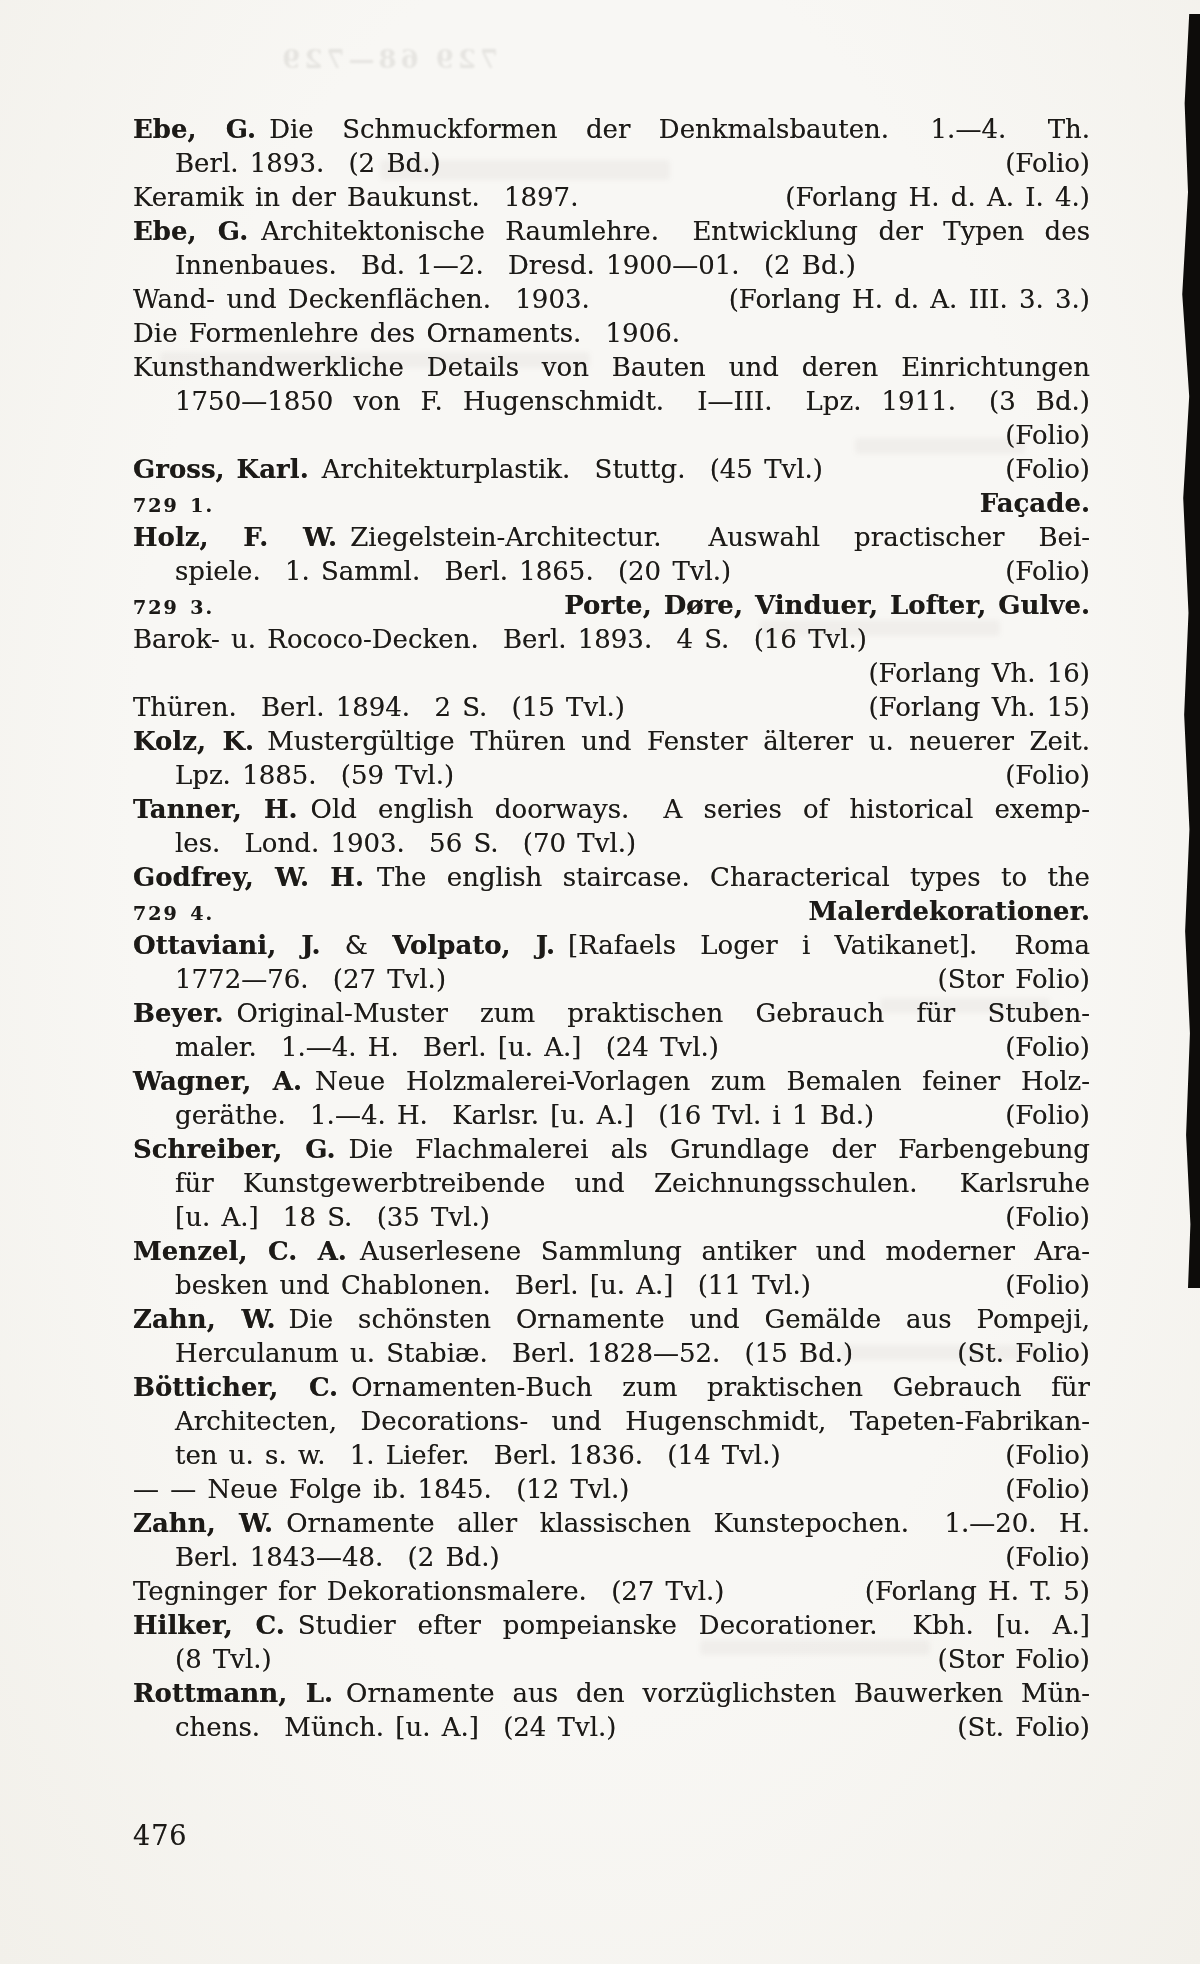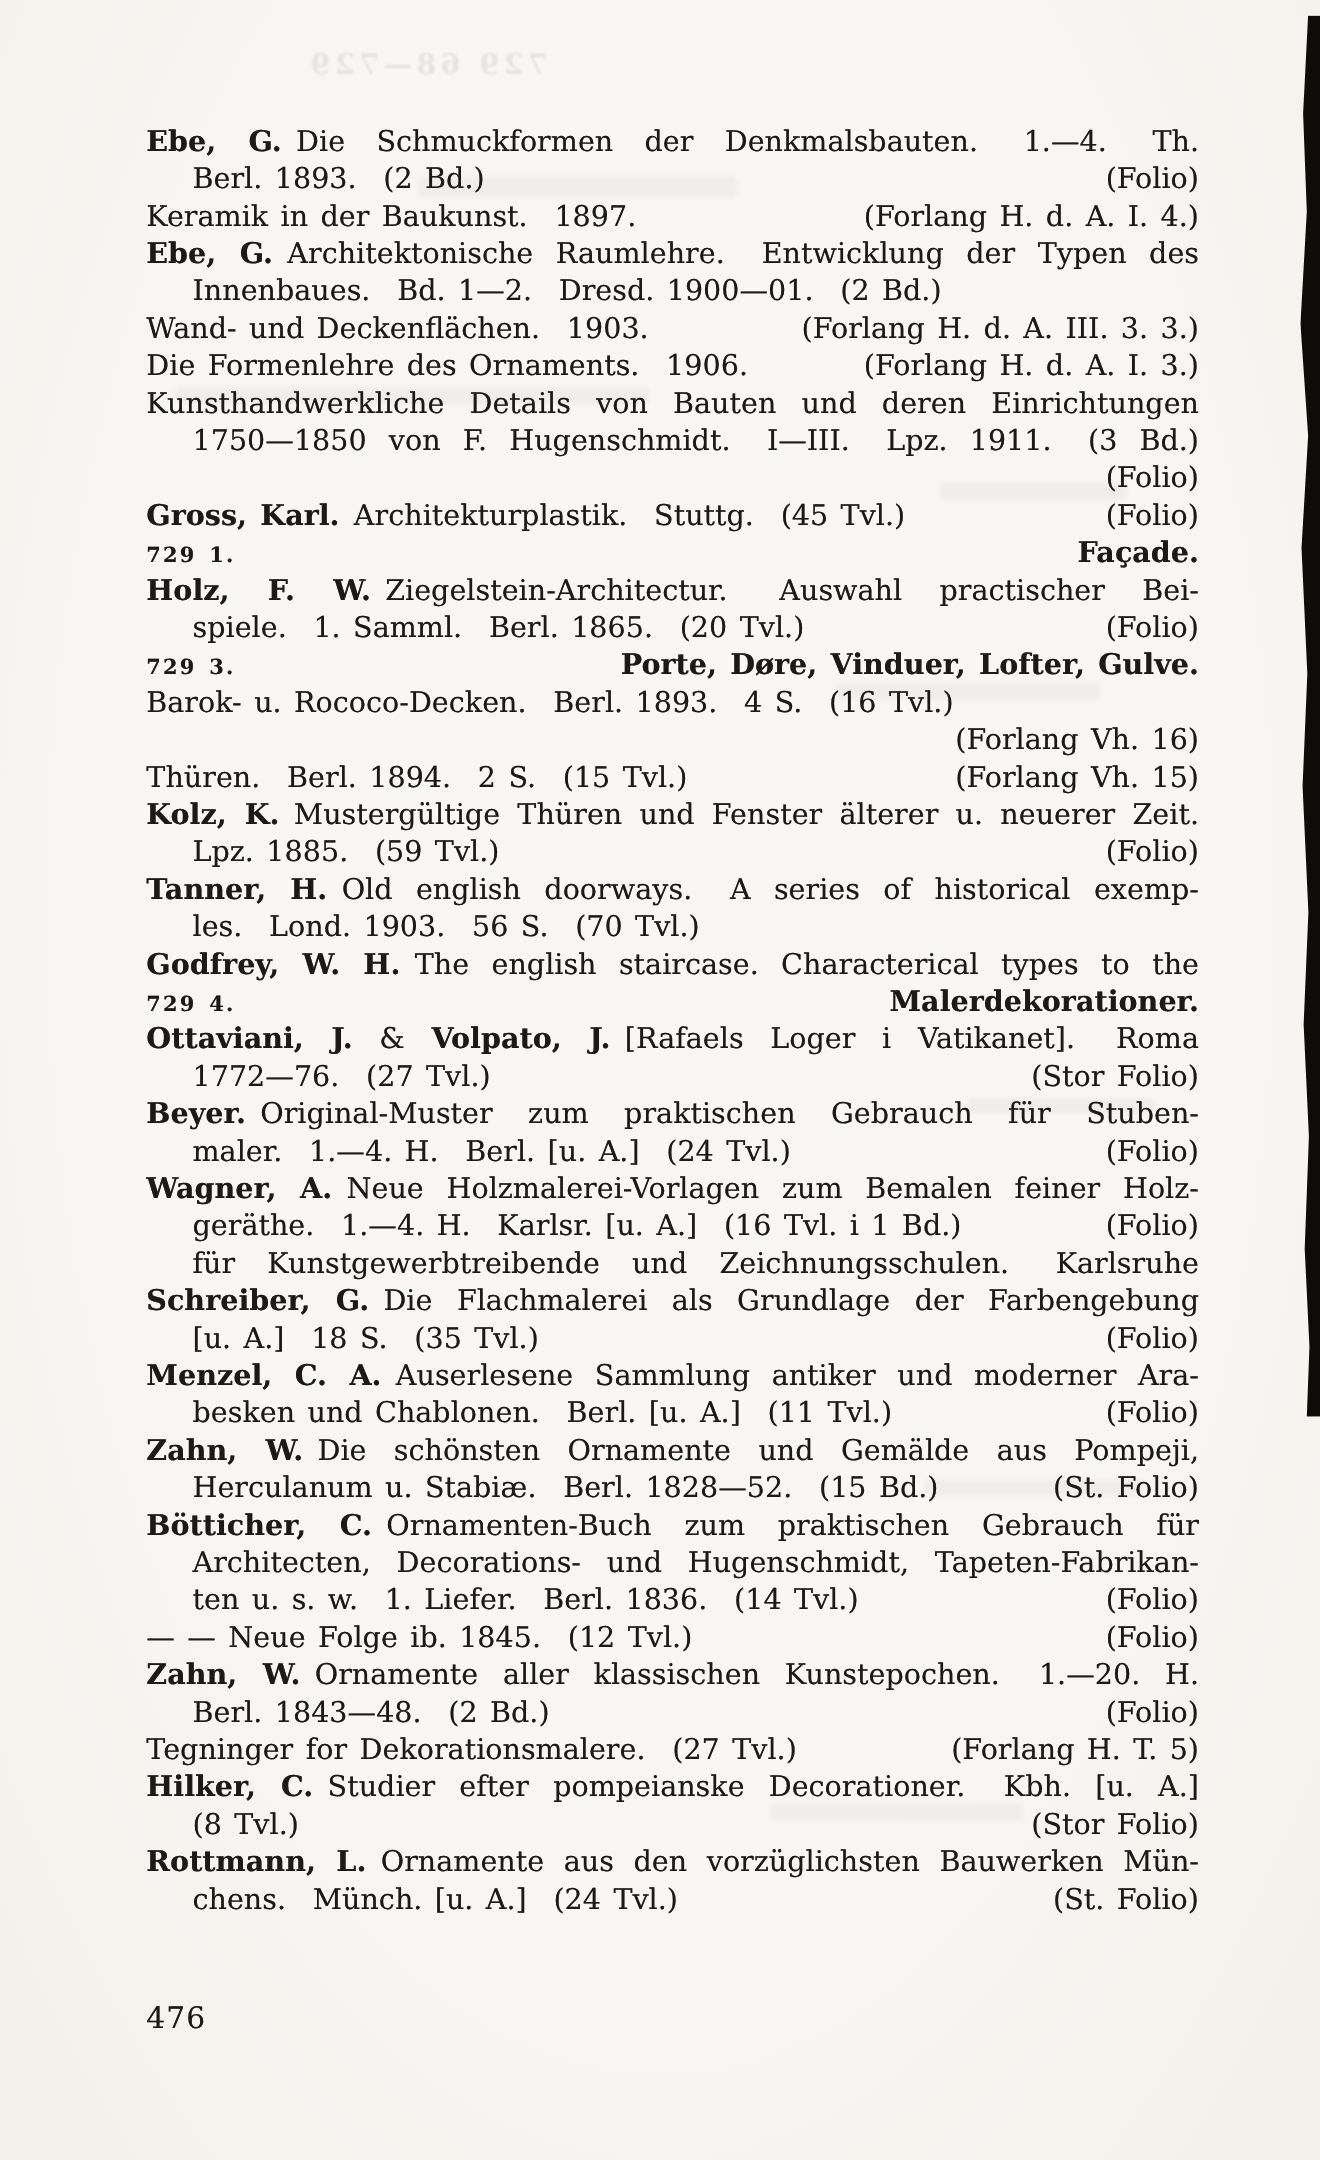--- a/index.html
+++ b/index.html
@@ -56,21 +56,21 @@
   <div class="smudge sm6"></div>
   <div class="smudge sm7"></div>
   <div class="scan-bar"></div>
   <div class="text-block" id="lines">
       <div class="line justify"><span class="b">Ebe, G.</span><span class=""> Die Schmuckformen der Denkmalsbauten.  1.—4.  Th.</span></div>
       <div class="line indent"><span class="left"><span class="">Berl. 1893.  (2 Bd.)</span></span><span class="right">(Folio)</span></div>
       <div class="line"><span class="left"><span class="">Keramik in der Baukunst.  1897.</span></span><span class="right">(Forlang H. d. A. I. 4.)</span></div>
       <div class="line justify"><span class="b">Ebe, G.</span><span class=""> Architektonische Raumlehre.  Entwicklung der Typen des</span></div>
       <div class="line indent"><span class="left"><span class="">Innenbaues.  Bd. 1—2.  Dresd. 1900—01.  (2 Bd.)</span></span></div>
       <div class="line"><span class="left"><span class="">Wand- und Deckenflächen.  1903.</span></span><span class="right">(Forlang H. d. A. III. 3. 3.)</span></div>
-      <div class="line"><span class="left"><span class="">Die Formenlehre des Ornaments.  1906.</span></span><span class="right">(Forlang H. d. A. I. 3.)</span></div>
+      <div class="line"><span class="left"><span class="">Die Formenlehre des Ornaments.  1906.</span></span></div>
       <div class="line justify"><span class="">Kunsthandwerkliche Details von Bauten und deren Einrichtungen</span></div>
       <div class="line indent justify"><span class="">1750—1850 von F. Hugenschmidt.  I—III.  Lpz. 1911.  (3 Bd.)</span></div>
       <div class="line"><span class="left"></span><span class="right">(Folio)</span></div>
       <div class="line"><span class="left"><span class="b">Gross, Karl.</span><span class=""> Architekturplastik.  Stuttg.  (45 Tvl.)</span></span><span class="right">(Folio)</span></div>
       <div class="line"><span class="left"><span class="b num">729 1.</span></span><span class="right b">Façade.</span></div>
       <div class="line justify"><span class="b">Holz, F. W.</span><span class=""> Ziegelstein-Architectur.  Auswahl practischer Bei-</span></div>
       <div class="line indent"><span class="left"><span class="">spiele.  1. Samml.  Berl. 1865.  (20 Tvl.)</span></span><span class="right">(Folio)</span></div>
       <div class="line"><span class="left"><span class="b num">729 3.</span></span><span class="right b">Porte, Døre, Vinduer, Lofter, Gulve.</span></div>
       <div class="line"><span class="left"><span class="">Barok- u. Rococo-Decken.  Berl. 1893.  4 S.  (16 Tvl.)</span></span></div>
       <div class="line"><span class="left"></span><span class="right">(Forlang Vh. 16)</span></div>
@@ -80,22 +80,22 @@
       <div class="line justify"><span class="b">Tanner, H.</span><span class=""> Old english doorways.  A series of historical exemp-</span></div>
       <div class="line indent"><span class="left"><span class="">les.  Lond. 1903.  56 S.  (70 Tvl.)</span></span></div>
       <div class="line justify"><span class="b">Godfrey, W. H.</span><span class=""> The english staircase. Characterical types to the</span></div>
       <div class="line"><span class="left"><span class="b num">729 4.</span></span><span class="right b">Malerdekorationer.</span></div>
       <div class="line justify"><span class="b">Ottaviani, J.</span><span class=""> &amp; </span><span class="b">Volpato, J.</span><span class=""> [Rafaels Loger i Vatikanet].  Roma</span></div>
       <div class="line indent"><span class="left"><span class="">1772—76.  (27 Tvl.)</span></span><span class="right">(Stor Folio)</span></div>
       <div class="line justify"><span class="b">Beyer.</span><span class=""> Original-Muster zum praktischen Gebrauch für Stuben-</span></div>
       <div class="line indent"><span class="left"><span class="">maler.  1.—4. H.  Berl. [u. A.]  (24 Tvl.)</span></span><span class="right">(Folio)</span></div>
       <div class="line justify"><span class="b">Wagner, A.</span><span class=""> Neue Holzmalerei-Vorlagen zum Bemalen feiner Holz-</span></div>
       <div class="line indent"><span class="left"><span class="">geräthe.  1.—4. H.  Karlsr. [u. A.]  (16 Tvl. i 1 Bd.)</span></span><span class="right">(Folio)</span></div>
+      <div class="line justify"><span class="b">Schreiber, G.</span><span class=""> Die Flachmalerei als Grundlage der Farbengebung</span></div>
       <div class="line indent justify"><span class="">für Kunstgewerbtreibende und Zeichnungsschulen.  Karlsruhe</span></div>
-      <div class="line justify"><span class="b">Schreiber, G.</span><span class=""> Die Flachmalerei als Grundlage der Farbengebung</span></div>
       <div class="line indent"><span class="left"><span class="">[u. A.]  18 S.  (35 Tvl.)</span></span><span class="right">(Folio)</span></div>
       <div class="line justify"><span class="b">Menzel, C. A.</span><span class=""> Auserlesene Sammlung antiker und moderner Ara-</span></div>
       <div class="line indent"><span class="left"><span class="">besken und Chablonen.  Berl. [u. A.]  (11 Tvl.)</span></span><span class="right">(Folio)</span></div>
       <div class="line justify"><span class="b">Zahn, W.</span><span class=""> Die schönsten Ornamente und Gemälde aus Pompeji,</span></div>
       <div class="line indent"><span class="left"><span class="">Herculanum u. Stabiæ.  Berl. 1828—52.  (15 Bd.)</span></span><span class="right">(St. Folio)</span></div>
       <div class="line justify"><span class="b">Bötticher, C.</span><span class=""> Ornamenten-Buch zum praktischen Gebrauch für</span></div>
       <div class="line indent justify"><span class="">Architecten, Decorations- und Hugenschmidt, Tapeten-Fabrikan-</span></div>
       <div class="line indent"><span class="left"><span class="">ten u. s. w.  1. Liefer.  Berl. 1836.  (14 Tvl.)</span></span><span class="right">(Folio)</span></div>
       <div class="line"><span class="left"><span class="">— — Neue Folge ib. 1845.  (12 Tvl.)</span></span><span class="right">(Folio)</span></div>
       <div class="line justify"><span class="b">Zahn, W.</span><span class=""> Ornamente aller klassischen Kunstepochen.  1.—20. H.</span></div>

